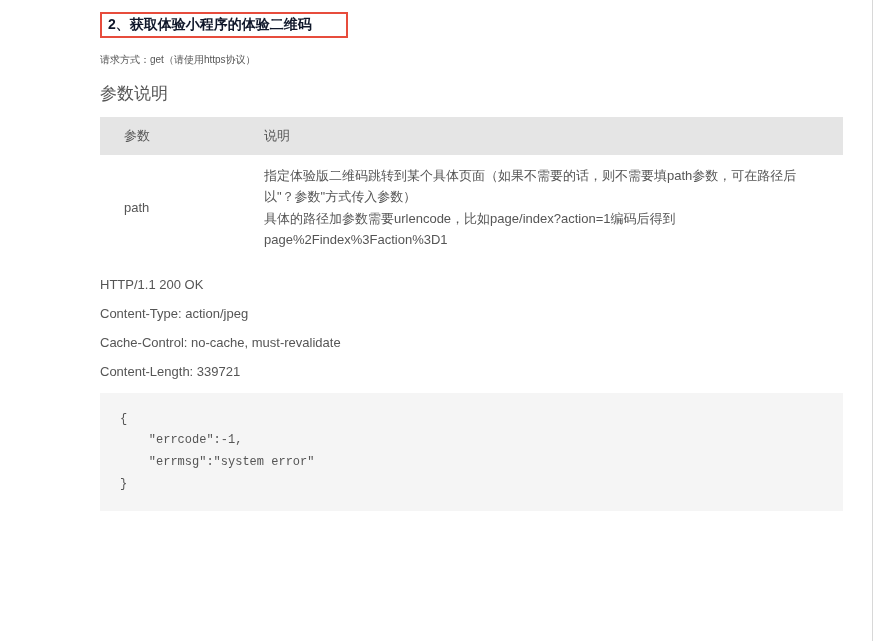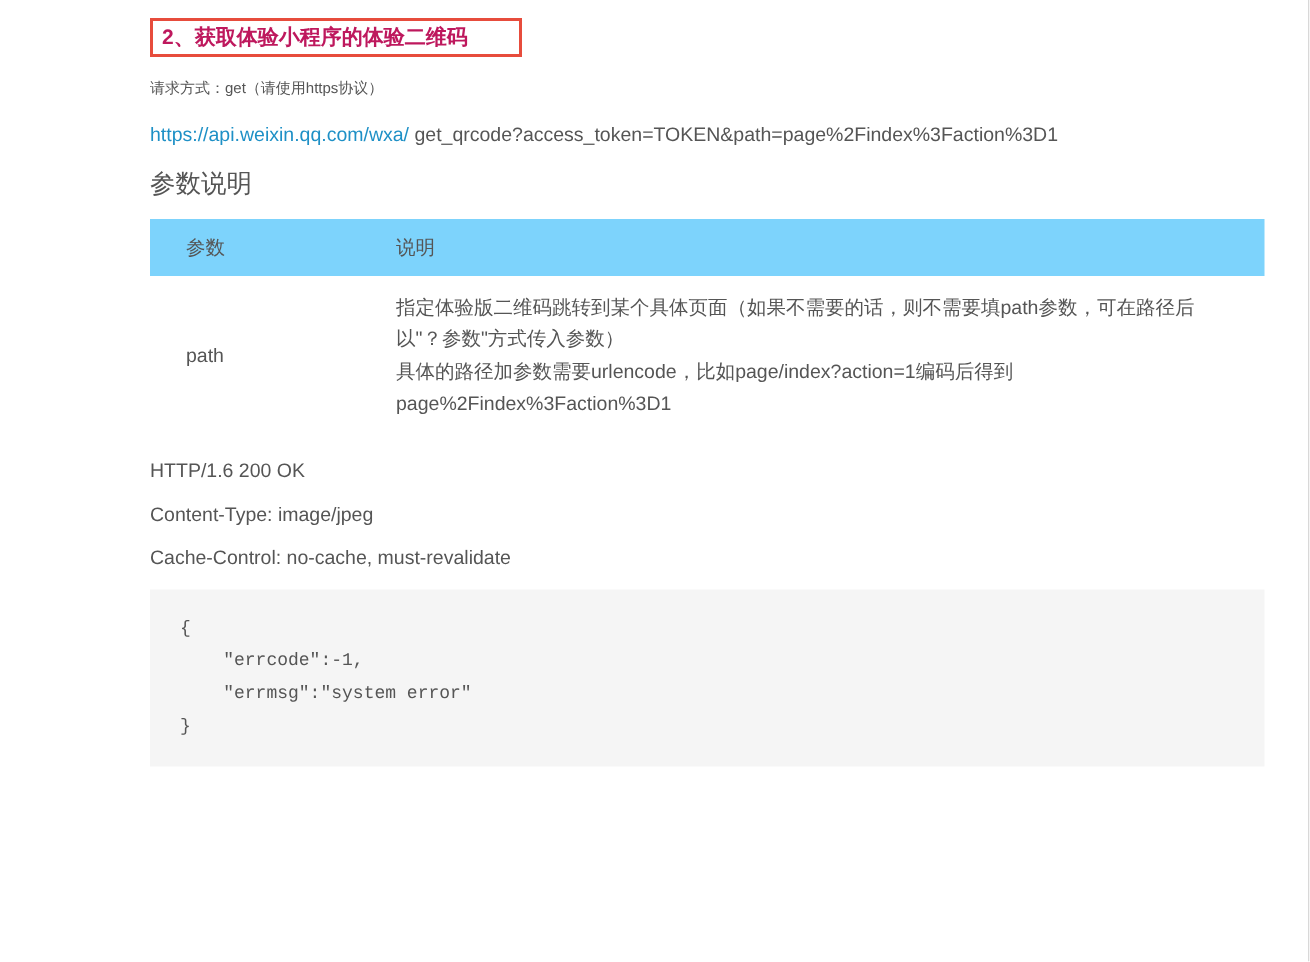--- a/index.html
+++ b/index.html
@@ -18,21 +18,21 @@
       overflow: hidden;
     }
     .container {
       padding-left: 100px;
       padding-right: 30px;
       padding-top: 12px;
     }
     .section-heading {
       font-size: 14px;
       font-weight: bold;
-      color: #be185d;
+      color: #0f172a;
       border: 2px solid #e74c3c;
       display: inline-block;
       padding: 2px 8px 2px 6px;
       margin-bottom: 14px;
       min-width: 248px;
     }
     .body-text {
       font-size: 10px;
       color: #555;
       margin-bottom: 14px;
@@ -56,21 +56,21 @@
     }
     .table-wrap {
       margin-bottom: 16px;
     }
     table {
       width: 100%;
       border-collapse: collapse;
       font-size: 13px;
     }
     thead tr {
-      background: #7dd3fc;
+      background: #e5e5e5;
     }
     th {
       text-align: left;
       font-weight: normal;
       color: #555;
       padding: 10px 24px;
     }
     td {
       padding: 10px 24px;
       color: #555;
@@ -106,23 +106,20 @@
     }
   </style>
 </head>
 <body>
 
 <div class="container">
   <div class="section-heading">2、获取体验小程序的体验二维码</div>
 
   <div class="body-text">请求方式：get（请使用https协议）</div>
 
-  <div class="api-line">
-    <a class="api-link" href="#">https://api.weixin.qq.com/wxa/</a><span class="api-rest"> get_qrcode?access_token=TOKEN&amp;path=page%2Findex%3Faction%3D1</span>
-  </div>
 
   <div class="param-label">参数说明</div>
 
   <div class="table-wrap">
     <table>
       <thead>
         <tr>
           <th class="col-param">参数</th>
           <th>说明</th>
         </tr>
@@ -133,23 +130,24 @@
           <td>
             <div>指定体验版二维码跳转到某个具体页面（如果不需要的话，则不需要填path参数，可在路径后以"？参数"方式传入参数）</div>
             <div>具体的路径加参数需要urlencode，比如page/index?action=1编码后得到page%2Findex%3Faction%3D1</div>
           </td>
         </tr>
       </tbody>
     </table>
   </div>
 
 
-  <div class="http-line">HTTP/1.6 200 OK</div>
-  <div class="http-line">Content-Type: image/jpeg</div>
+  <div class="http-line">HTTP/1.1 200 OK</div>
+  <div class="http-line">Content-Type: action/jpeg</div>
   <div class="http-line">Cache-Control: no-cache, must-revalidate</div>
+  <div class="http-line">Content-Length: 339721</div>
 
 
   <div class="code-block">{
     "errcode":-1,
     "errmsg":"system error"
 }</div>
 </div>
 
 <div class="right-border"></div>
 

